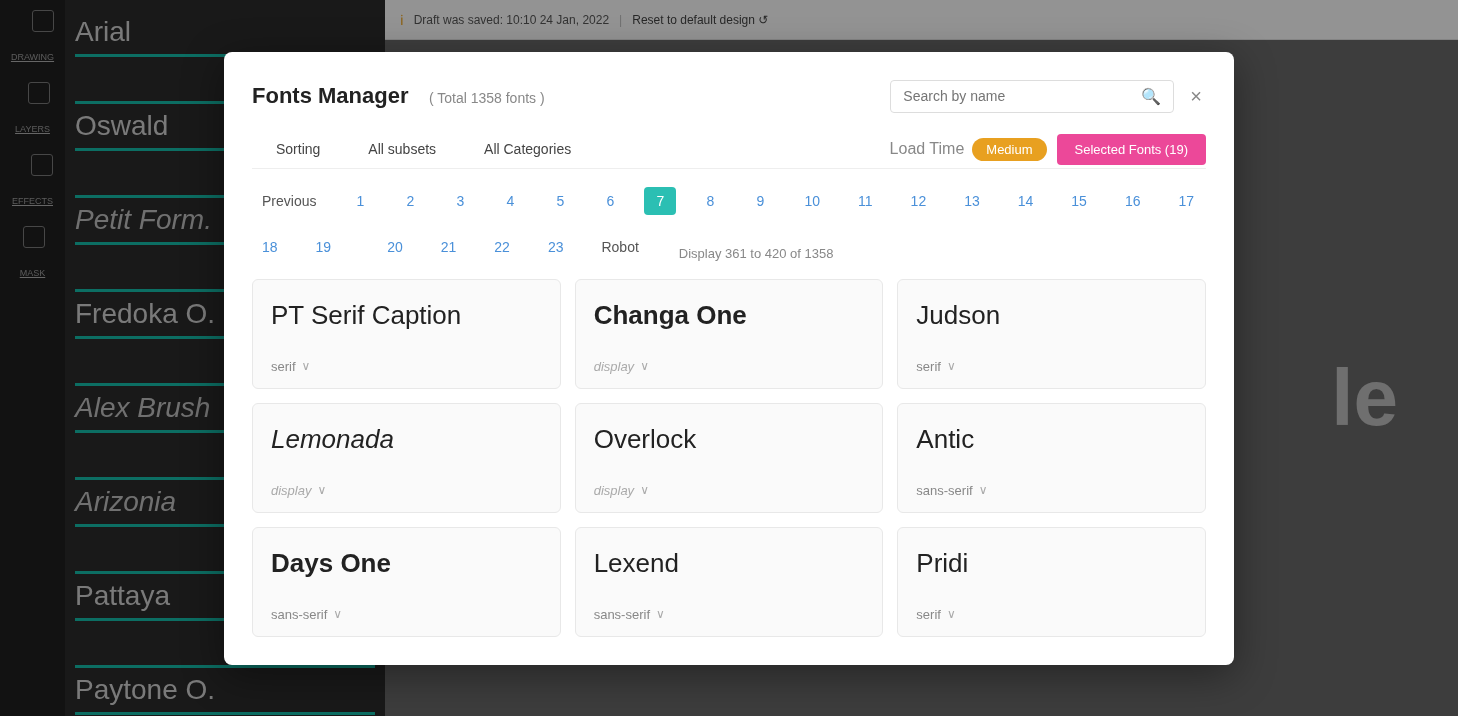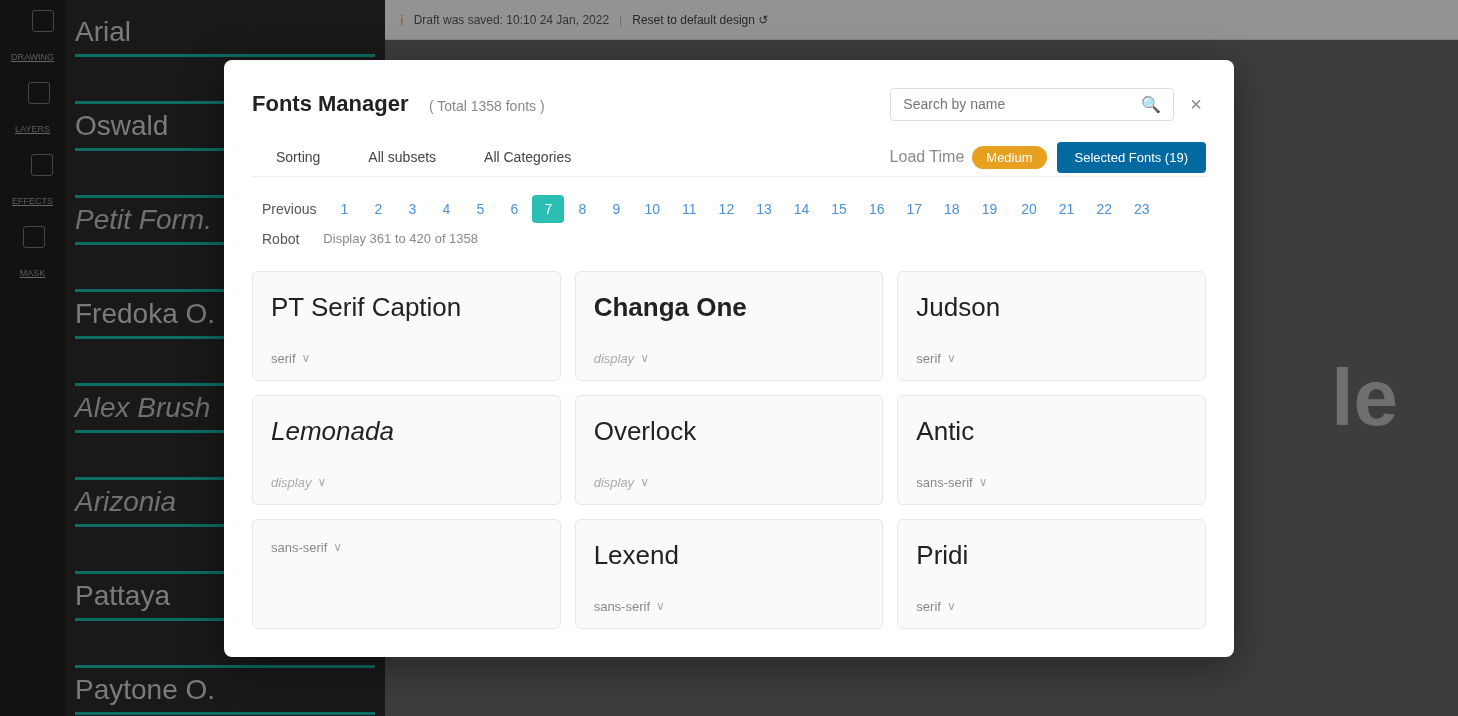--- a/index.html
+++ b/index.html
@@ -175,35 +175,35 @@
     }
     .badge-medium {
       background: #e8a020;
       color: #fff;
       border-radius: 12px;
       padding: 4px 14px;
       font-size: 13px;
       margin-right: 10px;
     }
     .selected-fonts-btn {
-      background: #0369a1;
+      background: #ec4899;
       color: #fff;
       border: none;
       border-radius: 4px;
       padding: 8px 18px;
       font-size: 13px;
       cursor: pointer;
     }
 
     
     .pagination {
       display: flex;
-      align-items: center;
+      align-items: flex-end;
       flex-wrap: wrap;
-      gap: 2px;
+      gap: 18px;
       margin-bottom: 18px;
     }
     .page-btn {
       background: none;
       border: none;
       padding: 6px 10px;
       font-size: 14px;
       color: #4a90d9;
       cursor: pointer;
       border-radius: 4px;
@@ -415,20 +415,21 @@
       </div>
       <div class="font-card">
         <div class="font-name">Antic</div>
         <div class="font-category-row">
           <span class="font-category">sans-serif</span>
           <span class="chevron-icon">∨</span>
         </div>
       </div>
 
       <div class="font-card">
+        <div class="font-name bold">Days One</div>
         <div class="font-category-row">
           <span class="font-category">sans-serif</span>
           <span class="chevron-icon">∨</span>
         </div>
       </div>
       <div class="font-card">
         <div class="font-name">Lexend</div>
         <div class="font-category-row">
           <span class="font-category">sans-serif</span>
           <span class="chevron-icon">∨</span>

